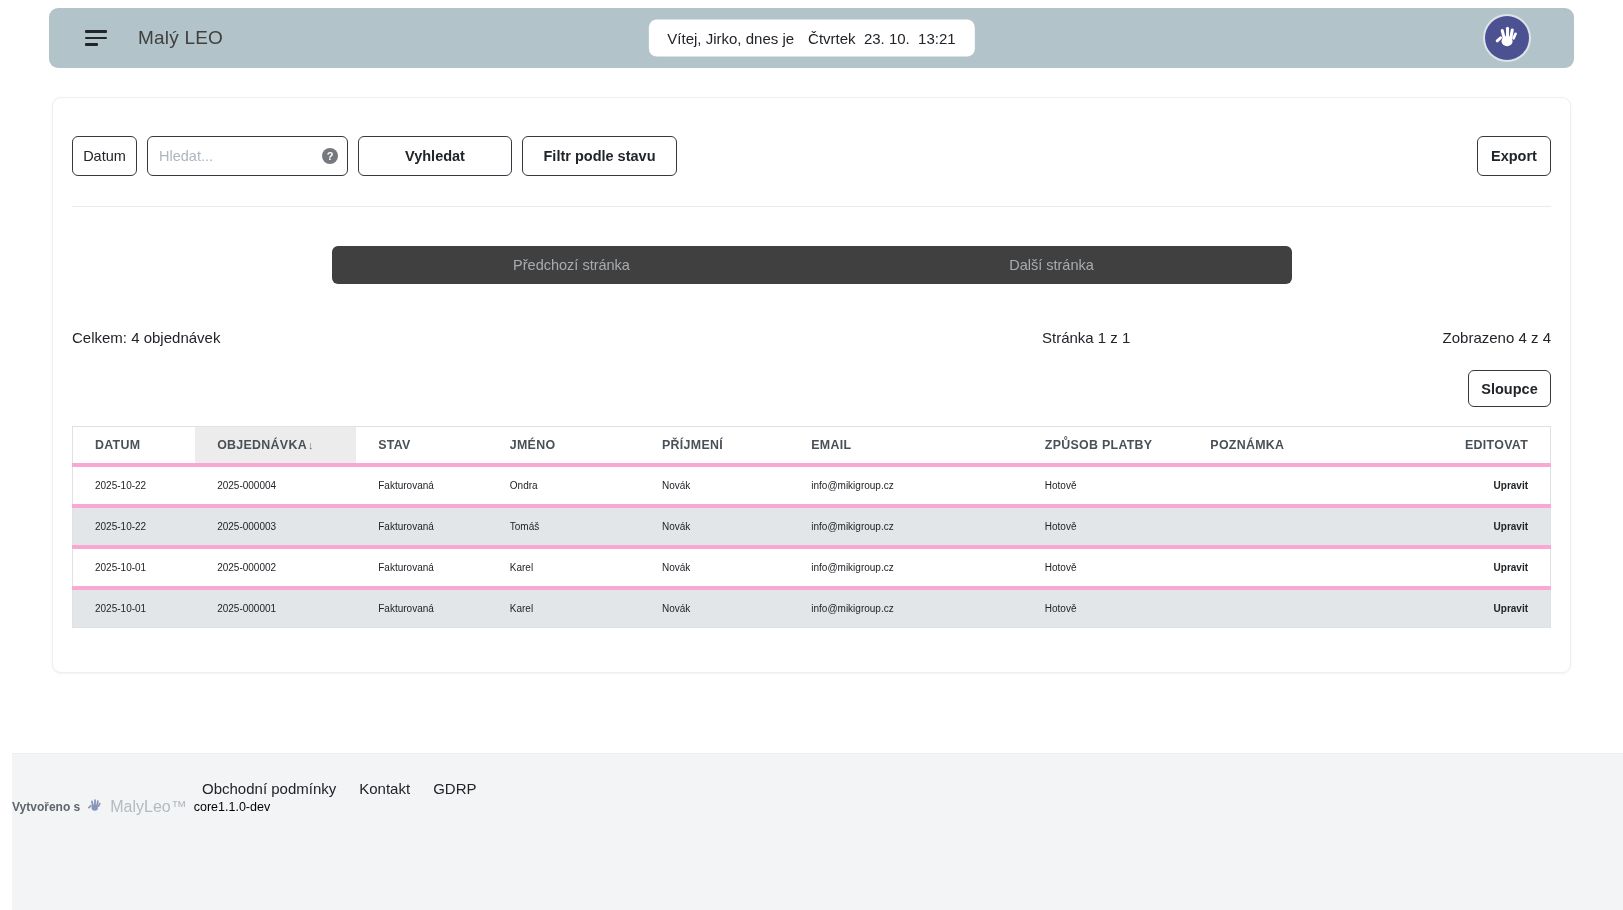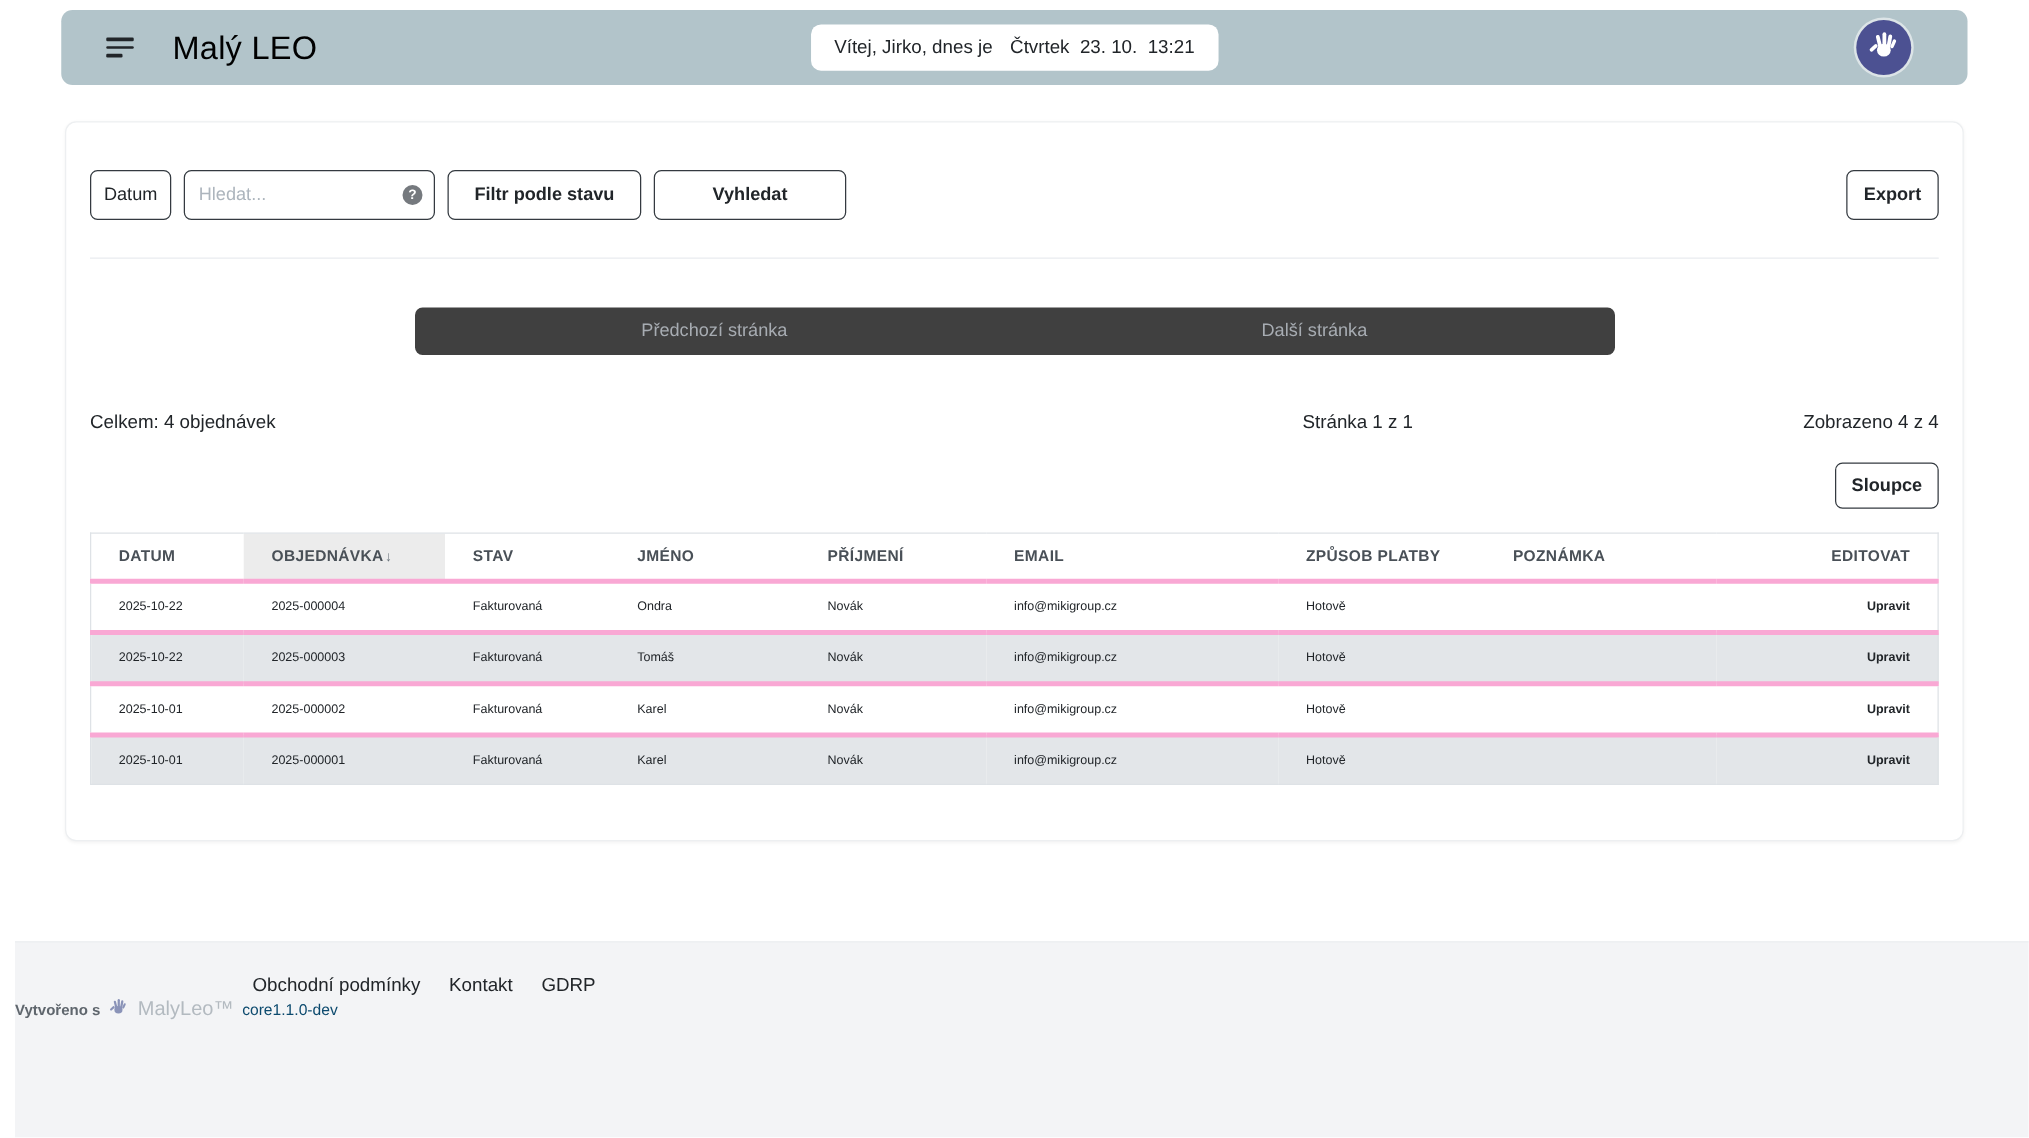--- a/index.html
+++ b/index.html
@@ -29,22 +29,22 @@
     flex-direction: column;
     gap: 4px;
     cursor: pointer;
   }
   .menu-btn i { display:block; height: 2.5px; background: #212529; border-radius: 1px; }
   .menu-btn i:nth-child(1) { width: 22px; }
   .menu-btn i:nth-child(2) { width: 22px; }
   .menu-btn i:nth-child(3) { width: 13px; }
   .app-title {
     margin-left: 31px;
-    font-size: 26px;
-    color: #000000;
+    font-size: 19px;
+    color: #404040;
     letter-spacing: 0.2px;
   }
   .welcome-pill {
     position: absolute;
     left: 50%; top: 50%;
     transform: translate(-50%, -50%);
     background: #ffffff;
     border-radius: 8px;
     padding: 10px 19px;
     font-size: 15px;
@@ -198,21 +198,21 @@
     gap: 23px;
     font-size: 15px;
   }
   .flinks a { color: #212529; text-decoration: none; cursor: pointer; }
   .made {
     display: flex; align-items: center; justify-content: flex-start;
     gap: 7px;
   }
   .made .created { font-size: 12px; color: #5f666d; font-weight: 600; }
   .made .brand { font-size: 16px; color: #b3bac0; }
-  .made .version { font-size: 12.5px; color: #0c4a6e; }
+  .made .version { font-size: 12.5px; color: #000000; }
   .cookies { margin-top: 4px; text-align: center; font-size: 12px; color: #9aa0a6; }
 </style>
 </head>
 <body>
 
 <header class="topbar">
   <div class="menu-btn">
       <i></i>
       <i></i>
       <i></i>
@@ -239,22 +239,22 @@
 </header>
 
 <main class="card">
 
   <div class="toolbar">
     <button class="btn btn-datum">Datum</button>
     <div class="search-box">
       <input type="text" placeholder="Hledat..." style="">
       <span class="help-badge">?</span>
     </div>
+    <button class="btn bold btn-vyhledat">Vyhledat</button>
     <button class="btn bold btn-filtr">Filtr podle stavu</button>
-    <button class="btn bold btn-vyhledat">Vyhledat</button>
     <button class="btn bold btn-export">Export</button>
   </div>
 
   <hr class="divider">
 
   <div class="pager">
     <div class="page-half">Předchozí stránka</div>
     <div class="page-half">Další stránka</div>
   </div>
 

